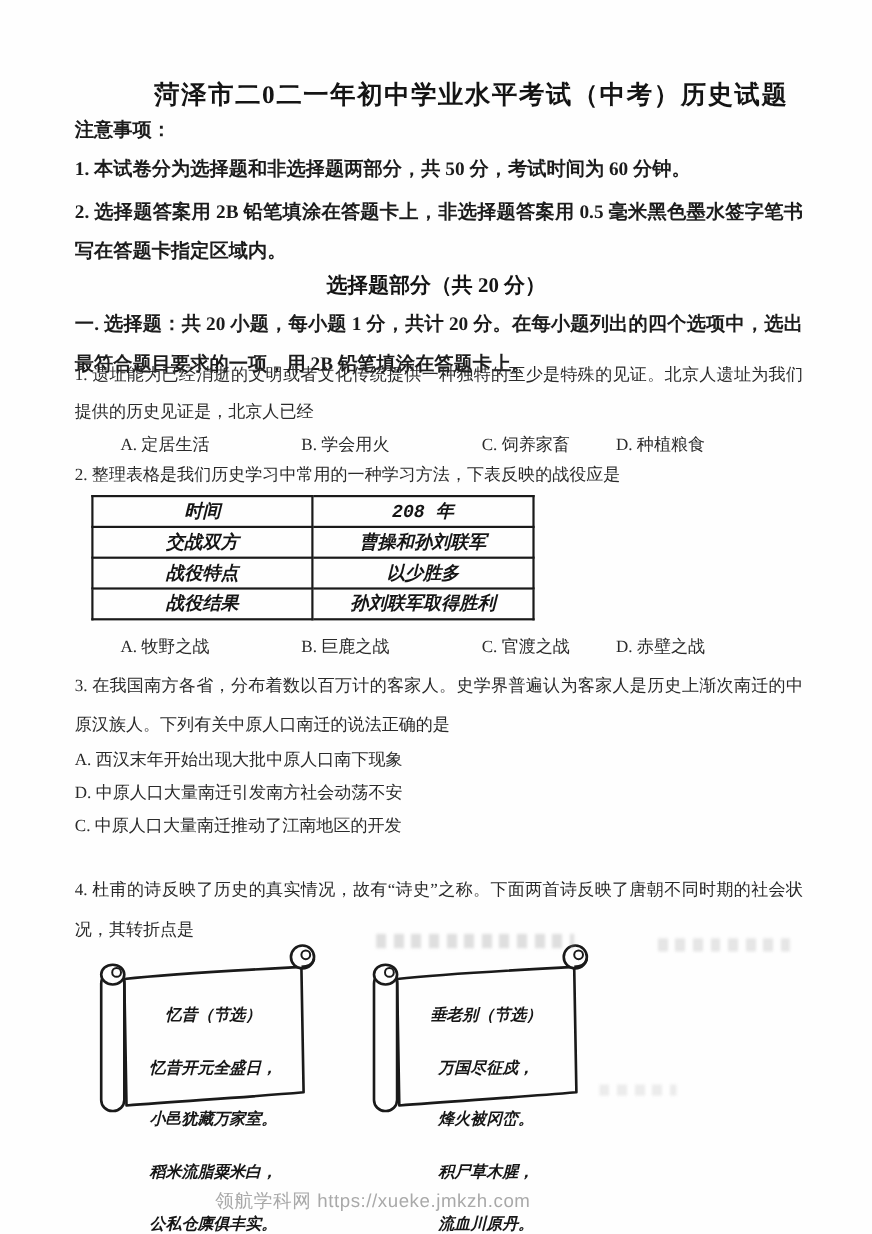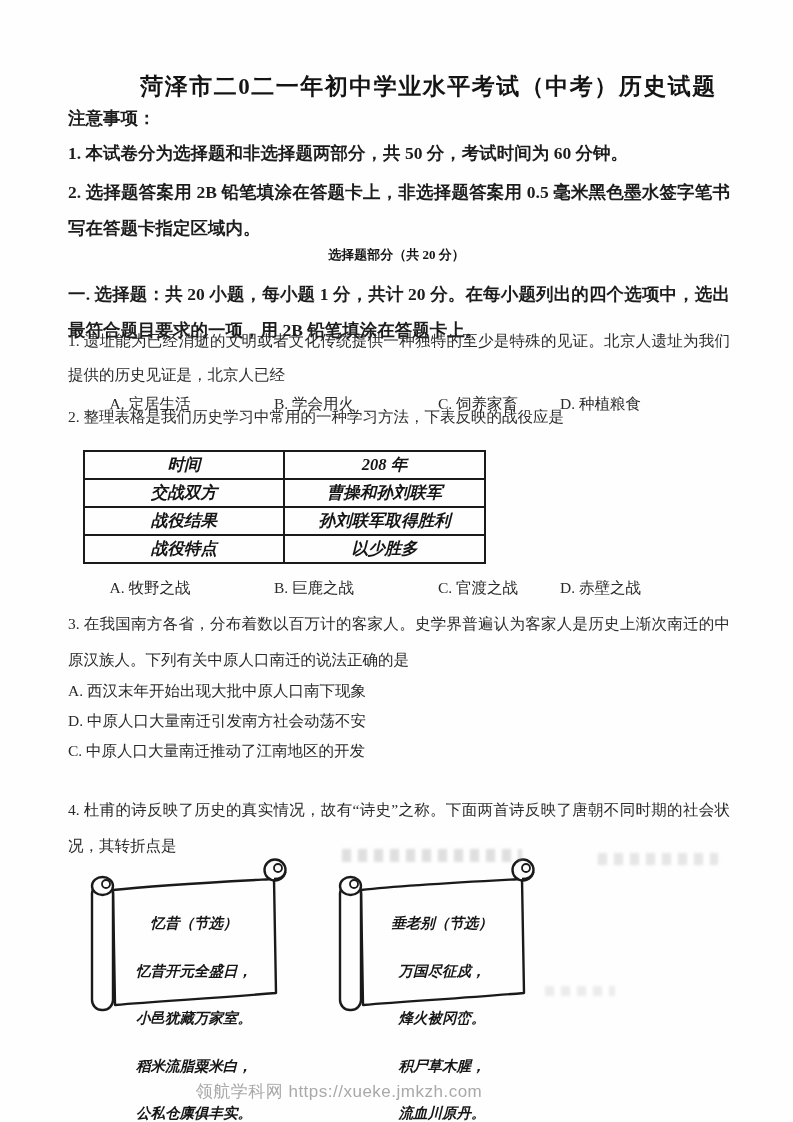--- a/index.html
+++ b/index.html
@@ -19,38 +19,38 @@
     text-align:center;
     font-size:23px;font-weight:bold;letter-spacing:1.5px;
     color:#141414;
     margin-left:32px;
   }
   .notice-head{top:106px;left:68px;font-size:17.5px;font-weight:bold;}
   .note-1{top:140px;font-size:17.5px;font-weight:bold;line-height:26px;}
   .note-2{top:174px;font-size:17.5px;font-weight:bold;line-height:36px;}
   .section-head{
     top:246px;left:0;width:100%;text-align:center;
-    font-size:13px;font-weight:bold;color:#141414;
+    font-size:19px;font-weight:bold;color:#141414;
   }
   .instructions{top:276px;font-size:17.5px;font-weight:bold;line-height:36px;}
   .qstem{font-size:15.5px;line-height:34px;color:#2a2a2a;}
   .q1-stem{top:324px;}
-  .q2-stem{top:400px;}
+  .q2-stem{top:415px;}
   .q3-stem{top:606px;line-height:36px;}
   .q4-stem{top:792px;line-height:36px;}
   .opt-row{left:68px;width:680px;font-size:15.5px;color:#2a2a2a;white-space:nowrap;}
   .q1-options{top:394px;}
   .q2-options{top:578px;}
   .opt{display:inline-block;width:164px;text-align:center;}
   .opt:last-child{width:auto;}
   .q3-options{top:676px;left:68px;width:662px;font-size:15.5px;line-height:30px;color:#2a2a2a;}
   .battle-table{
     top:450px;left:83px;
     border-collapse:collapse;
-    font-family:Liberation Serif, serif;
+    font-family:Liberation Mono, monospace;
     font-style:italic;font-weight:bold;
     font-size:16.5px;color:#151515;padding-left:24px;
   }
   .battle-table td{
     border:2px solid #1a1a1a;
     height:26px;padding:0 6px;
     text-align:center;vertical-align:middle;
   }
   .battle-table td.c1{width:186px;}
   .battle-table td.c2{width:187px;}
@@ -102,26 +102,26 @@
     <tbody>
       <tr>
         <td class="c1">时间</td>
         <td class="c2">208 年</td>
       </tr>
       <tr>
         <td class="c1">交战双方</td>
         <td class="c2">曹操和孙刘联军</td>
       </tr>
       <tr>
+        <td class="c1">战役特点</td>
+        <td class="c2">以少胜多</td>
+      </tr>
+      <tr>
         <td class="c1">战役结果</td>
         <td class="c2">孙刘联军取得胜利</td>
-      </tr>
-      <tr>
-        <td class="c1">战役特点</td>
-        <td class="c2">以少胜多</td>
       </tr>
     </tbody>
   </table>
 
   <div class="abs opt-row q2-options">
     <span class="opt">A. 牧野之战</span><span class="opt">B. 巨鹿之战</span><span class="opt">C. 官渡之战</span><span class="opt">D. 赤壁之战</span>
   </div>
 
   <div class="abs para qstem q3-stem">3. 在我国南方各省，分布着数以百万计的客家人。史学界普遍认为客家人是历史上渐次南迁的中原汉族人。下列有关中原人口南迁的说法正确的是</div>
   <div class="abs q3-options">

